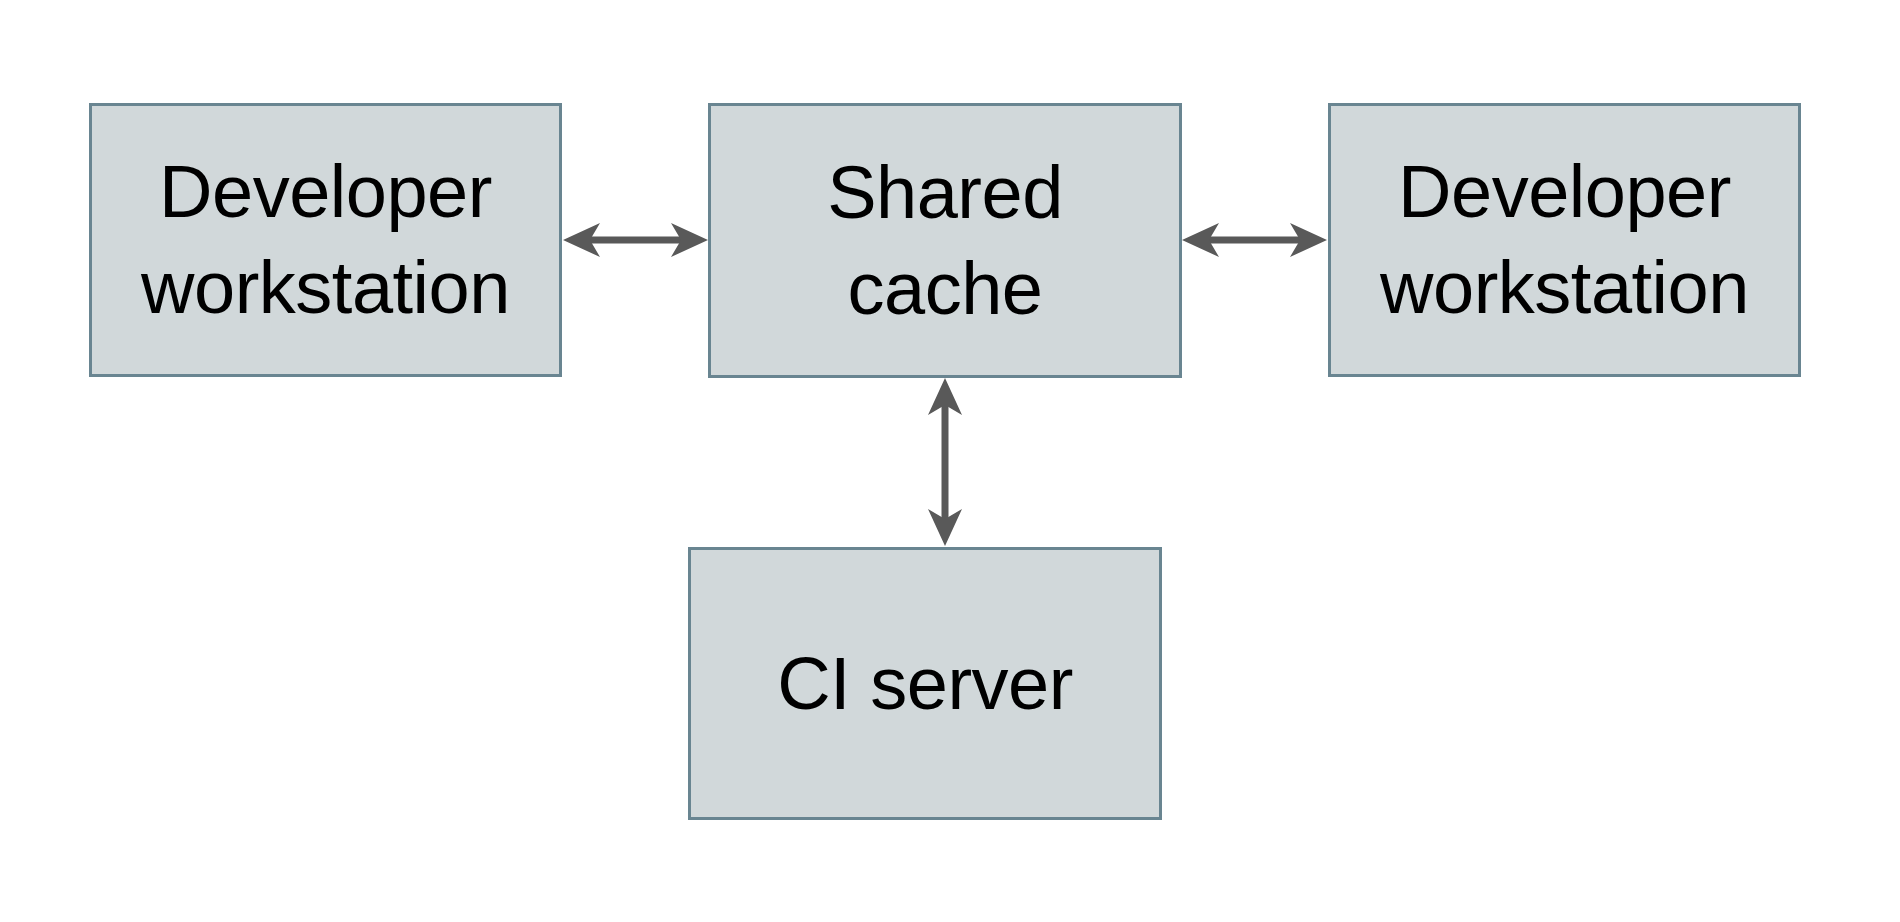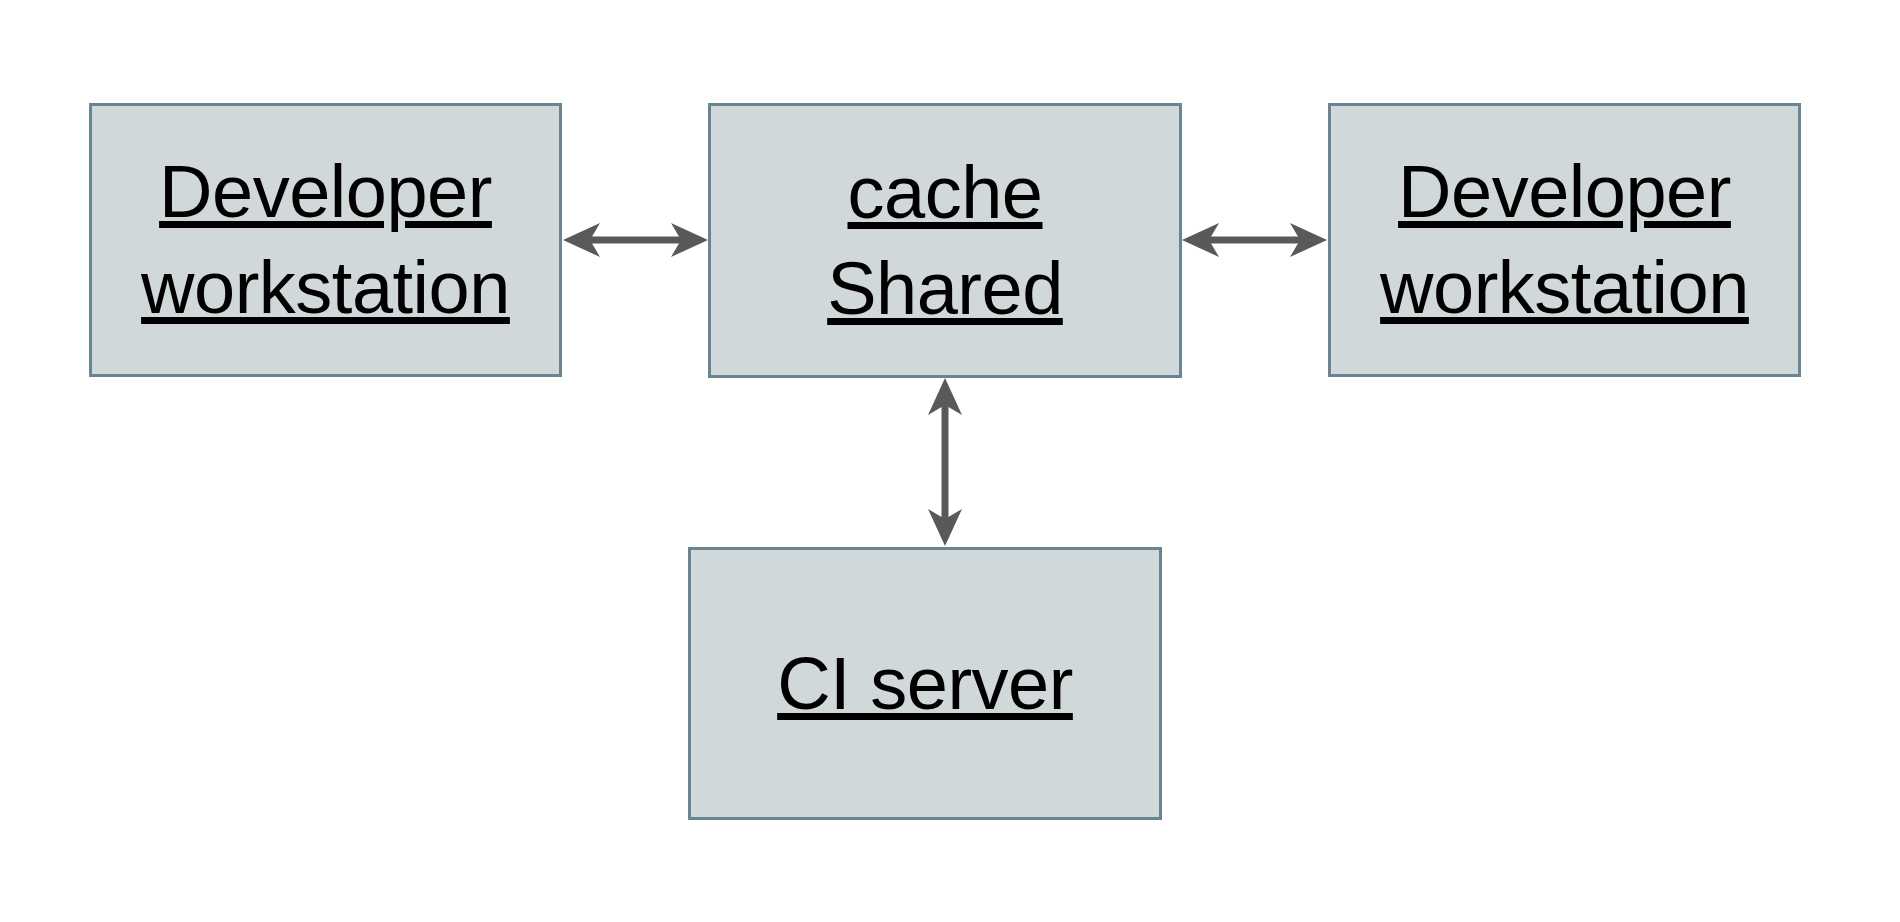--- a/index.html
+++ b/index.html
@@ -24,21 +24,20 @@
     align-items: center;
     justify-content: center;
     text-align: center;
   }
   .node-label {
     color: var(--text-color, #000000);
     font-size: 74px;
     line-height: 96px;
     letter-spacing: -0.5px;
     font-weight: 400;
-    text-decoration: underline;
   }
   .node-label .line { display: block; }
   .node-dev-left   { left: 89px;   top: 103px; width: 473px; height: 274px; }
   .node-shared     { left: 708px;  top: 103px; width: 474px; height: 275px; }
   .node-dev-right  { left: 1328px; top: 103px; width: 473px; height: 274px; }
   .node-ci         { left: 688px;  top: 547px; width: 474px; height: 273px; }
 
   .edge {
     position: absolute;
     color: var(--arrow-color, #595959);
@@ -55,22 +54,22 @@
 
   <div class="node node-dev-left">
     <div class="node-label">
       <span class="line">Developer</span>
       <span class="line">workstation</span>
     </div>
   </div>
 
   <div class="node node-shared">
     <div class="node-label">
+      <span class="line">Shared</span>
       <span class="line">cache</span>
-      <span class="line">Shared</span>
     </div>
   </div>
 
   <div class="node node-dev-right">
     <div class="node-label">
       <span class="line">Developer</span>
       <span class="line">workstation</span>
     </div>
   </div>
 

